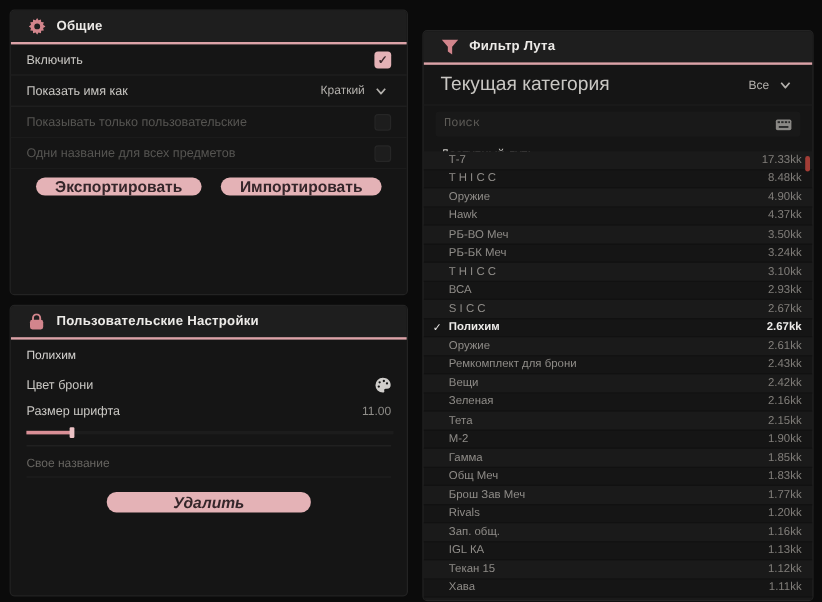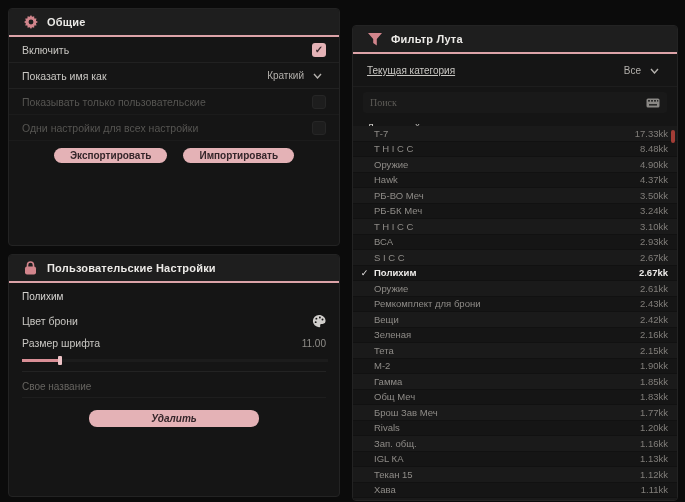--- a/index.html
+++ b/index.html
@@ -24,42 +24,42 @@
   .cb { width:14px; height:14px; border-radius:3px; display:flex; align-items:center; justify-content:center; }
   .cb.checked { background:#e4b2b6; color:#3a272b; font-size:10px; font-weight:bold; }
   .cb.unchecked { background:#1d1d1d; border:1px solid #323232; }
   .g-row.dim .cb.unchecked { border-color:#262626; }
 
   .dropdown { display:flex; align-items:center; gap:9px; color:#b3b0ac; font-size:10px; cursor:pointer; padding:3px 4px; }
   .chev { width:9px; height:6px; }
 
   .btn-row { display:flex; justify-content:center; gap:16px; margin-top:7px; }
   .btn-pink { background:#e4b2b6; color:#35262a; border:none; border-radius:8px; font-family:inherit;
-              font-size:10px; font-weight:bold; height:15px; padding:0 16px; cursor:pointer; }
+              font-size:13px; font-weight:bold; height:15px; padding:0 16px; cursor:pointer; }
 
   .cs-content { padding:8px 13px 0; }
   .cs-item-name { color:#d6d4d1; font-size:10px; margin-bottom:8px; }
   .cs-row { height:22px; display:flex; align-items:center; justify-content:space-between; }
   .cs-row .lbl { color:#c9c7c3; font-size:10.5px; }
   .cs-val { color:#8f8d89; font-size:10px; }
   .slider { position:relative; width:306px; height:9px; margin:2px 0 6px; }
   .slider-track { position:absolute; left:0; top:3px; width:100%; height:3px; background:#1c1c1c; }
   .slider-fill { position:absolute; left:0; top:3px; width:38px; height:3px; background:#d98f96; }
   .slider-handle { position:absolute; left:36px; top:0; width:4px; height:9px; background:#ecc2c5; border-radius:1px; }
   .cs-divider { border:none; border-top:1px solid #232323; margin:6px 0 4px; }
   .cs-input { width:100%; height:22px; background:transparent; border:none; border-bottom:1px solid #1e1e1e;
               color:#d6d4d1; font-size:10px; font-family:inherit; outline:none; }
   .cs-input::placeholder { color:#676561; }
   .delete-wrap { display:flex; justify-content:center; margin-top:12px; }
   .btn-delete { width:170px; height:17px;font-style:italic; }
 
   .lf-row { display:flex; align-items:center; justify-content:space-between; padding:8px 14px 7px; border-bottom:1px solid #1d1d1d; }
-  .lf-row .lbl { color:#c9c7c3; font-size:10px;text-decoration:underline; }
+  .lf-row .lbl { color:#c9c7c3; font-size:16px; }
   .search-row { display:flex; align-items:center; margin:5px 10px 0; height:21px; background:#191919; border-radius:3px; padding:0 7px; }
-  .search-input { flex:1; background:transparent; border:none; outline:none; color:#cfcdca; font-size:10px; font-family:Liberation Serif, serif; }
+  .search-input { flex:1; background:transparent; border:none; outline:none; color:#cfcdca; font-size:10px; font-family:Liberation Mono, monospace; }
   .search-input::placeholder { color:#5d5b57; }
   .loot-label { color:#c9c7c3; font-size:10.5px; padding:9px 14px 5px; }
   .loot-list { position:absolute; left:0; right:0; top:100px; bottom:0; }
   .loot-row { height:15.5px; display:flex; align-items:center; padding:0 9px 0 5px; border-bottom:1px solid #111111; font-size:9.5px; cursor:pointer; }
   .loot-row:nth-child(odd) { background:#1a1a1a; }
   .loot-row .check { width:13px; text-align:center; color:#eceae9; font-size:9px; flex:0 0 auto; }
   .loot-row .loot-name { flex:1; color:#8f8c88; padding-left:3px; white-space:nowrap; overflow:hidden; }
   .loot-row .loot-value { color:#817e7a; flex:0 0 auto; }
   .loot-row.selected .loot-name, .loot-row.selected .loot-value { color:#edebe9; font-weight:bold; }
   .scroll-thumb { position:absolute; right:2px; top:104px; width:4px; height:13px; background:#a33d36; border-radius:2px; }
@@ -89,21 +89,21 @@
         <svg class="chev" viewBox="0 0 9 6">
             <polyline points="1,1 4.5,5 8,1" fill="none" stroke="#b3b0ac" stroke-width="1.4"></polyline>
           </svg>
       </span>
     </div>
     <div class="g-row dim">
       <span class="lbl">Показывать только пользовательские</span>
       <span class="cb unchecked"></span>
     </div>
     <div class="g-row dim">
-      <span class="lbl">Одни настройки для всех настройки</span>
+      <span class="lbl">Одни название для всех предметов</span>
       <span class="cb unchecked"></span>
     </div>
     <div class="btn-row">
       <button class="btn-pink">Экспортировать</button>
       <button class="btn-pink">Импортировать</button>
     </div>
   </div>
 
   <div class="panel" id="panel-custom">
     <div class="panel-header">

